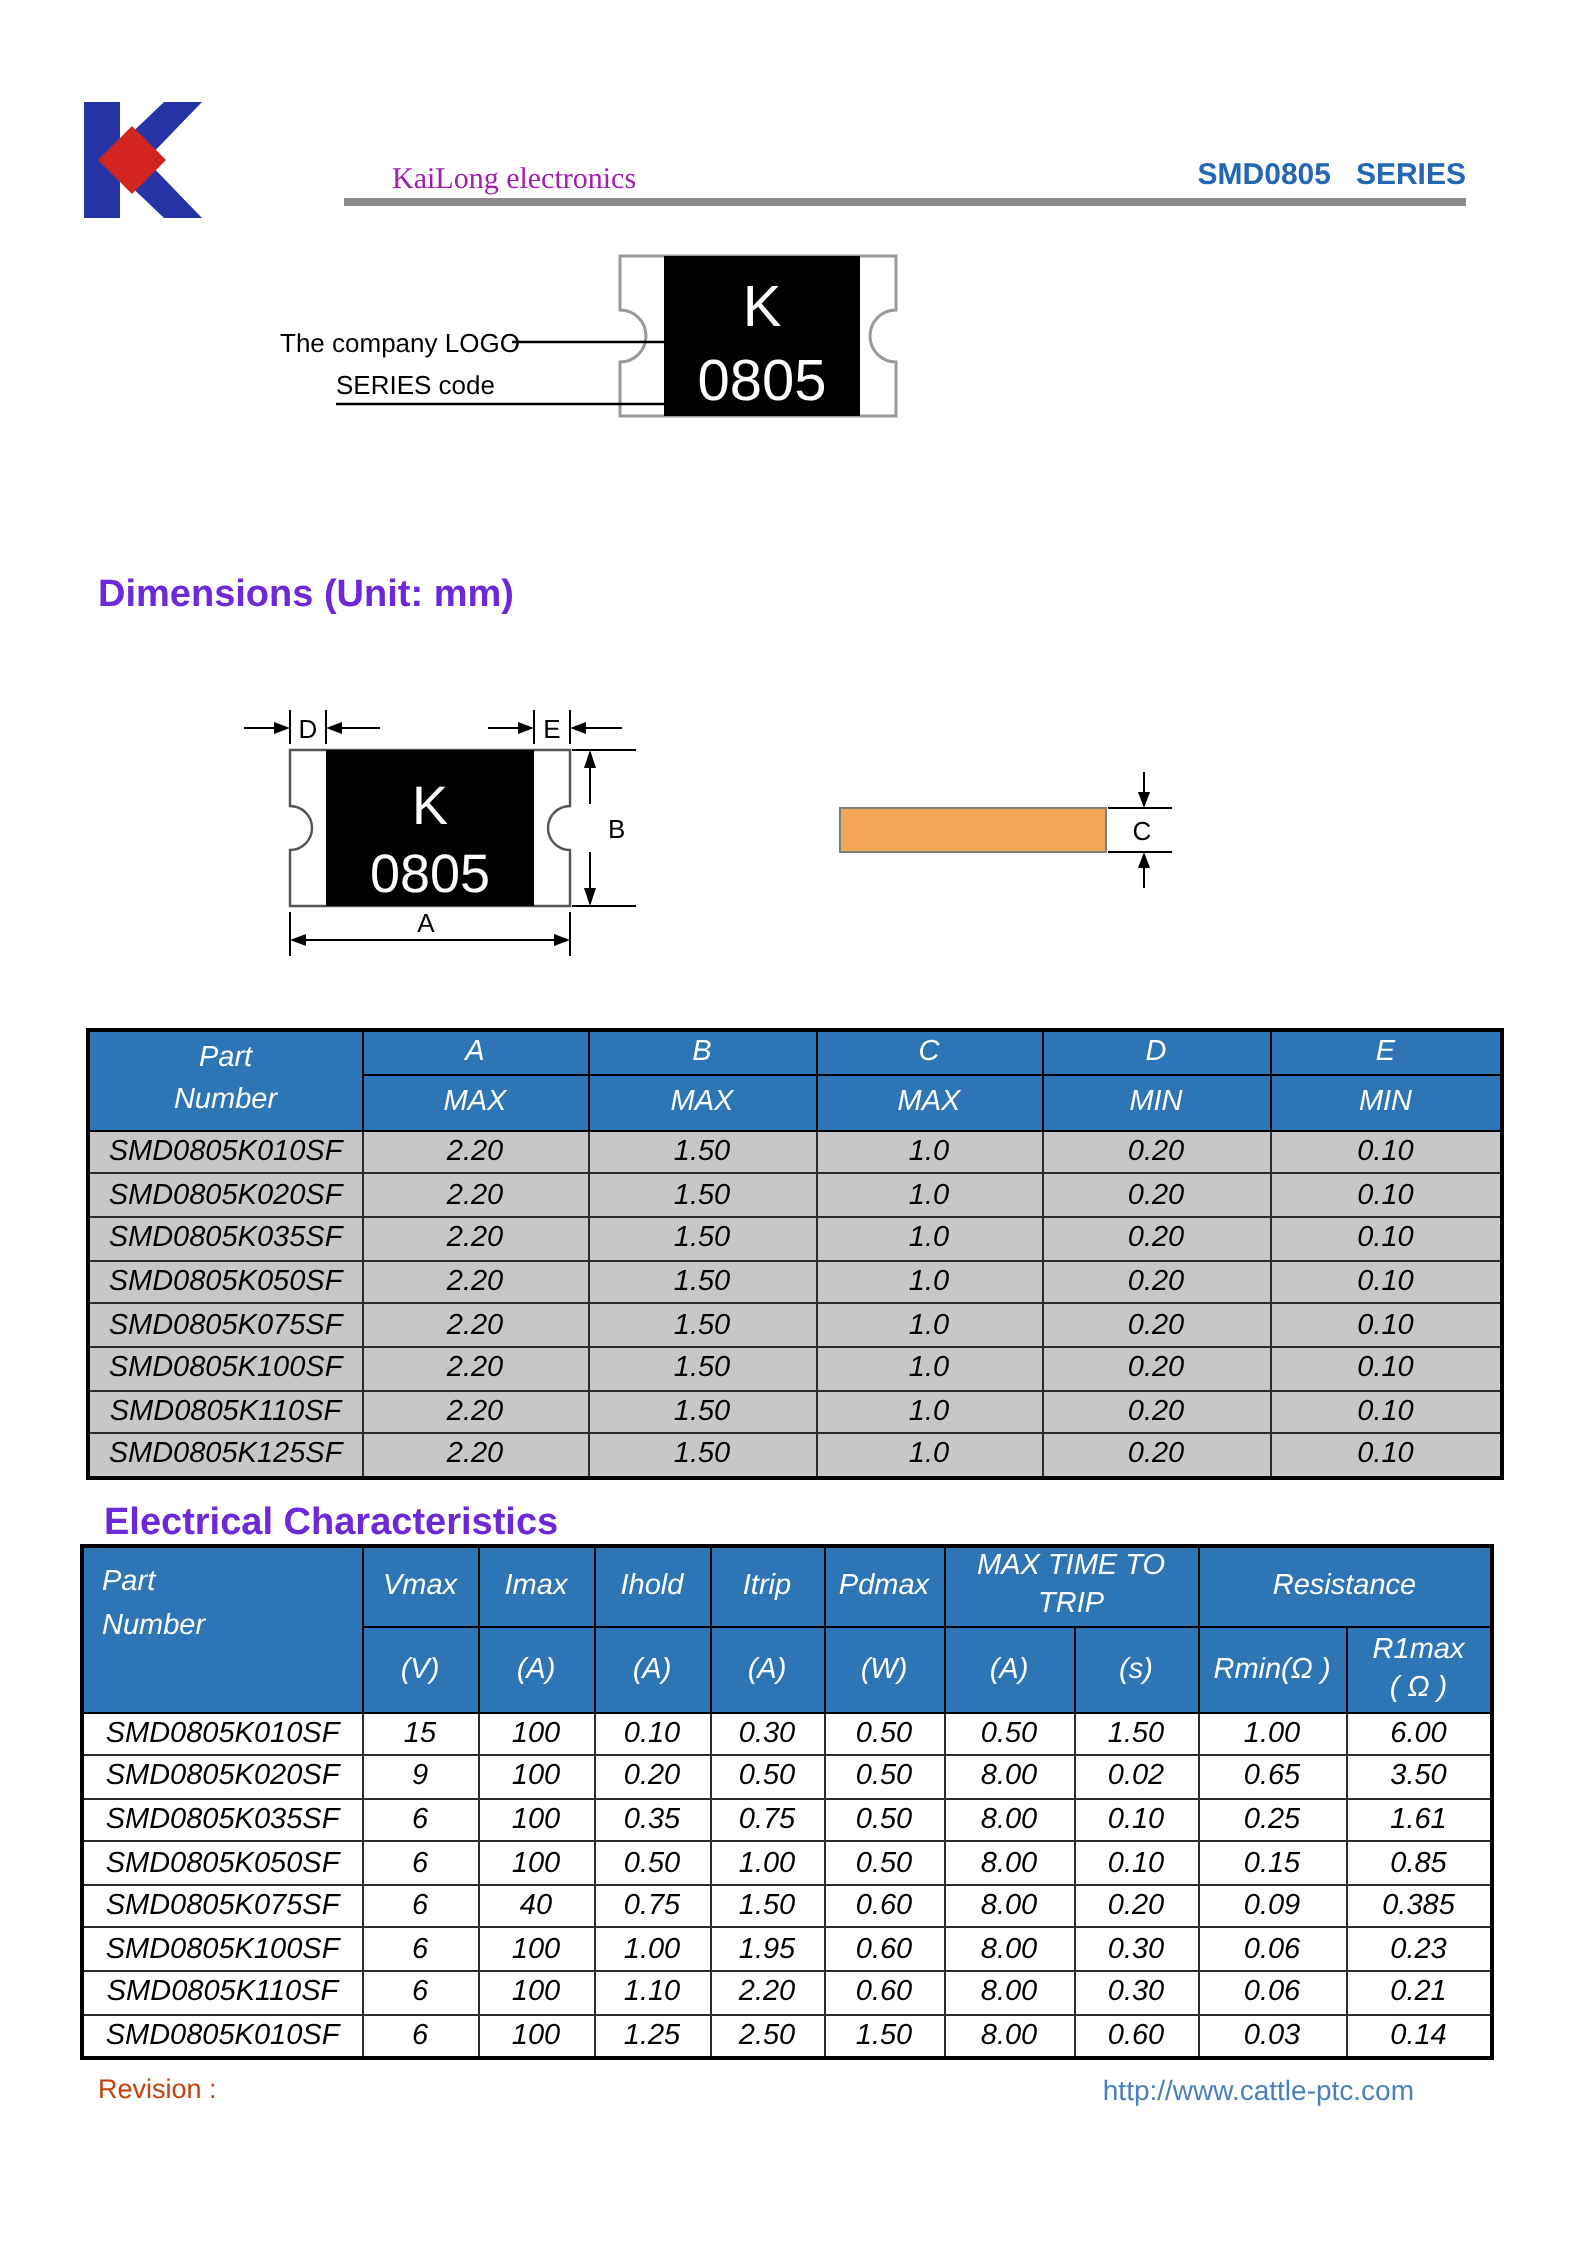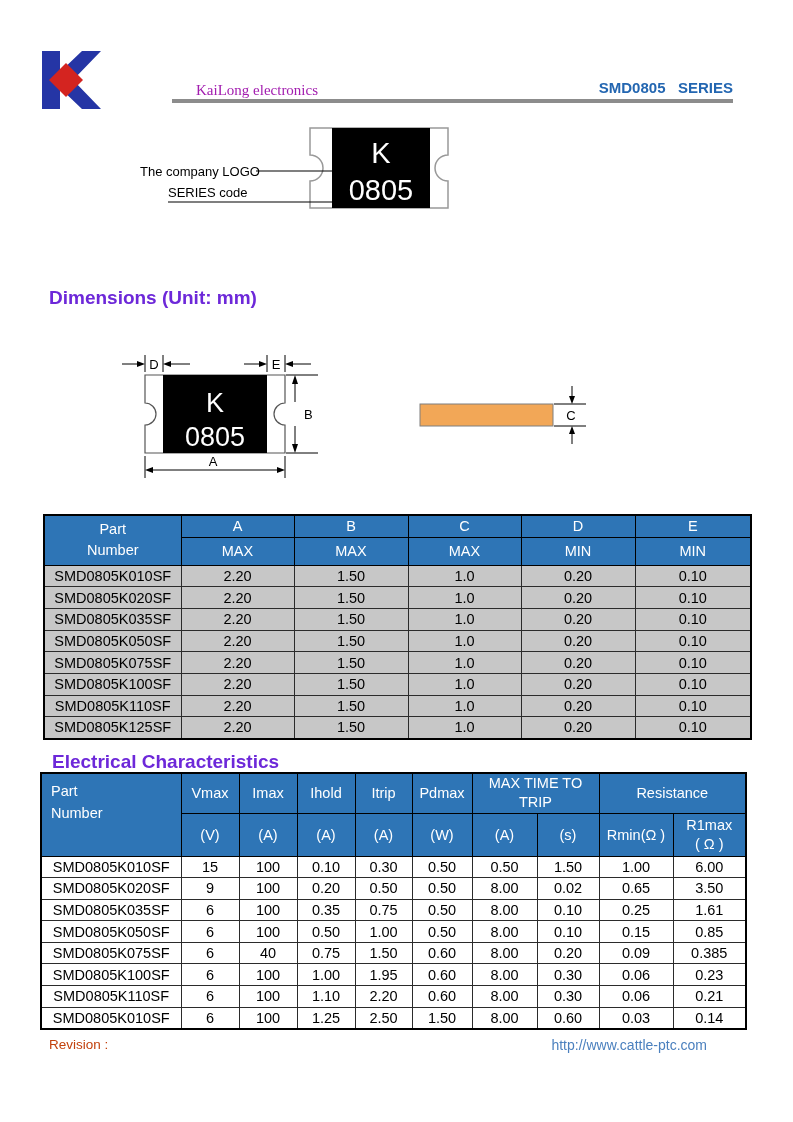--- a/index.html
+++ b/index.html
@@ -16,21 +16,21 @@
   
   .fig { position:absolute; }
   .fig text { font-family:"Liberation Sans","DejaVu Sans",sans-serif; }
 
   
   .sec-heading { position:absolute; font-size:19px; font-weight:bold; color:#6d28d9; }
   .dim-heading { left:49px; top:287px; }
   .elec-heading { left:52px; top:751px; }
 
   
-  table { border-collapse:collapse; table-layout:fixed; position:absolute; font-size:14.5px; }
+  table { border-collapse:collapse; table-layout:fixed; position:absolute; font-size:14.5px;font-style:italic; }
   th { background:#2E75B6; color:#ffffff; font-weight:400; border:1px solid #000; text-align:center; }
   td { border:1px solid #2b2b2b; text-align:center; color:#000; padding:0; }
 
   .dim-table { left:43px; top:514px; width:707px; border:2px solid #000; }
   .dim-table .hr1 th { height:22px; }
   .dim-table .hr2 th { height:28px; }
   .dim-table td { background:#C7C7C7; height:21.7px; }
   .dim-table th.part-head { line-height:21px; }
 
   .elec-table { left:40px; top:772px; width:705px; border:2px solid #000; }

